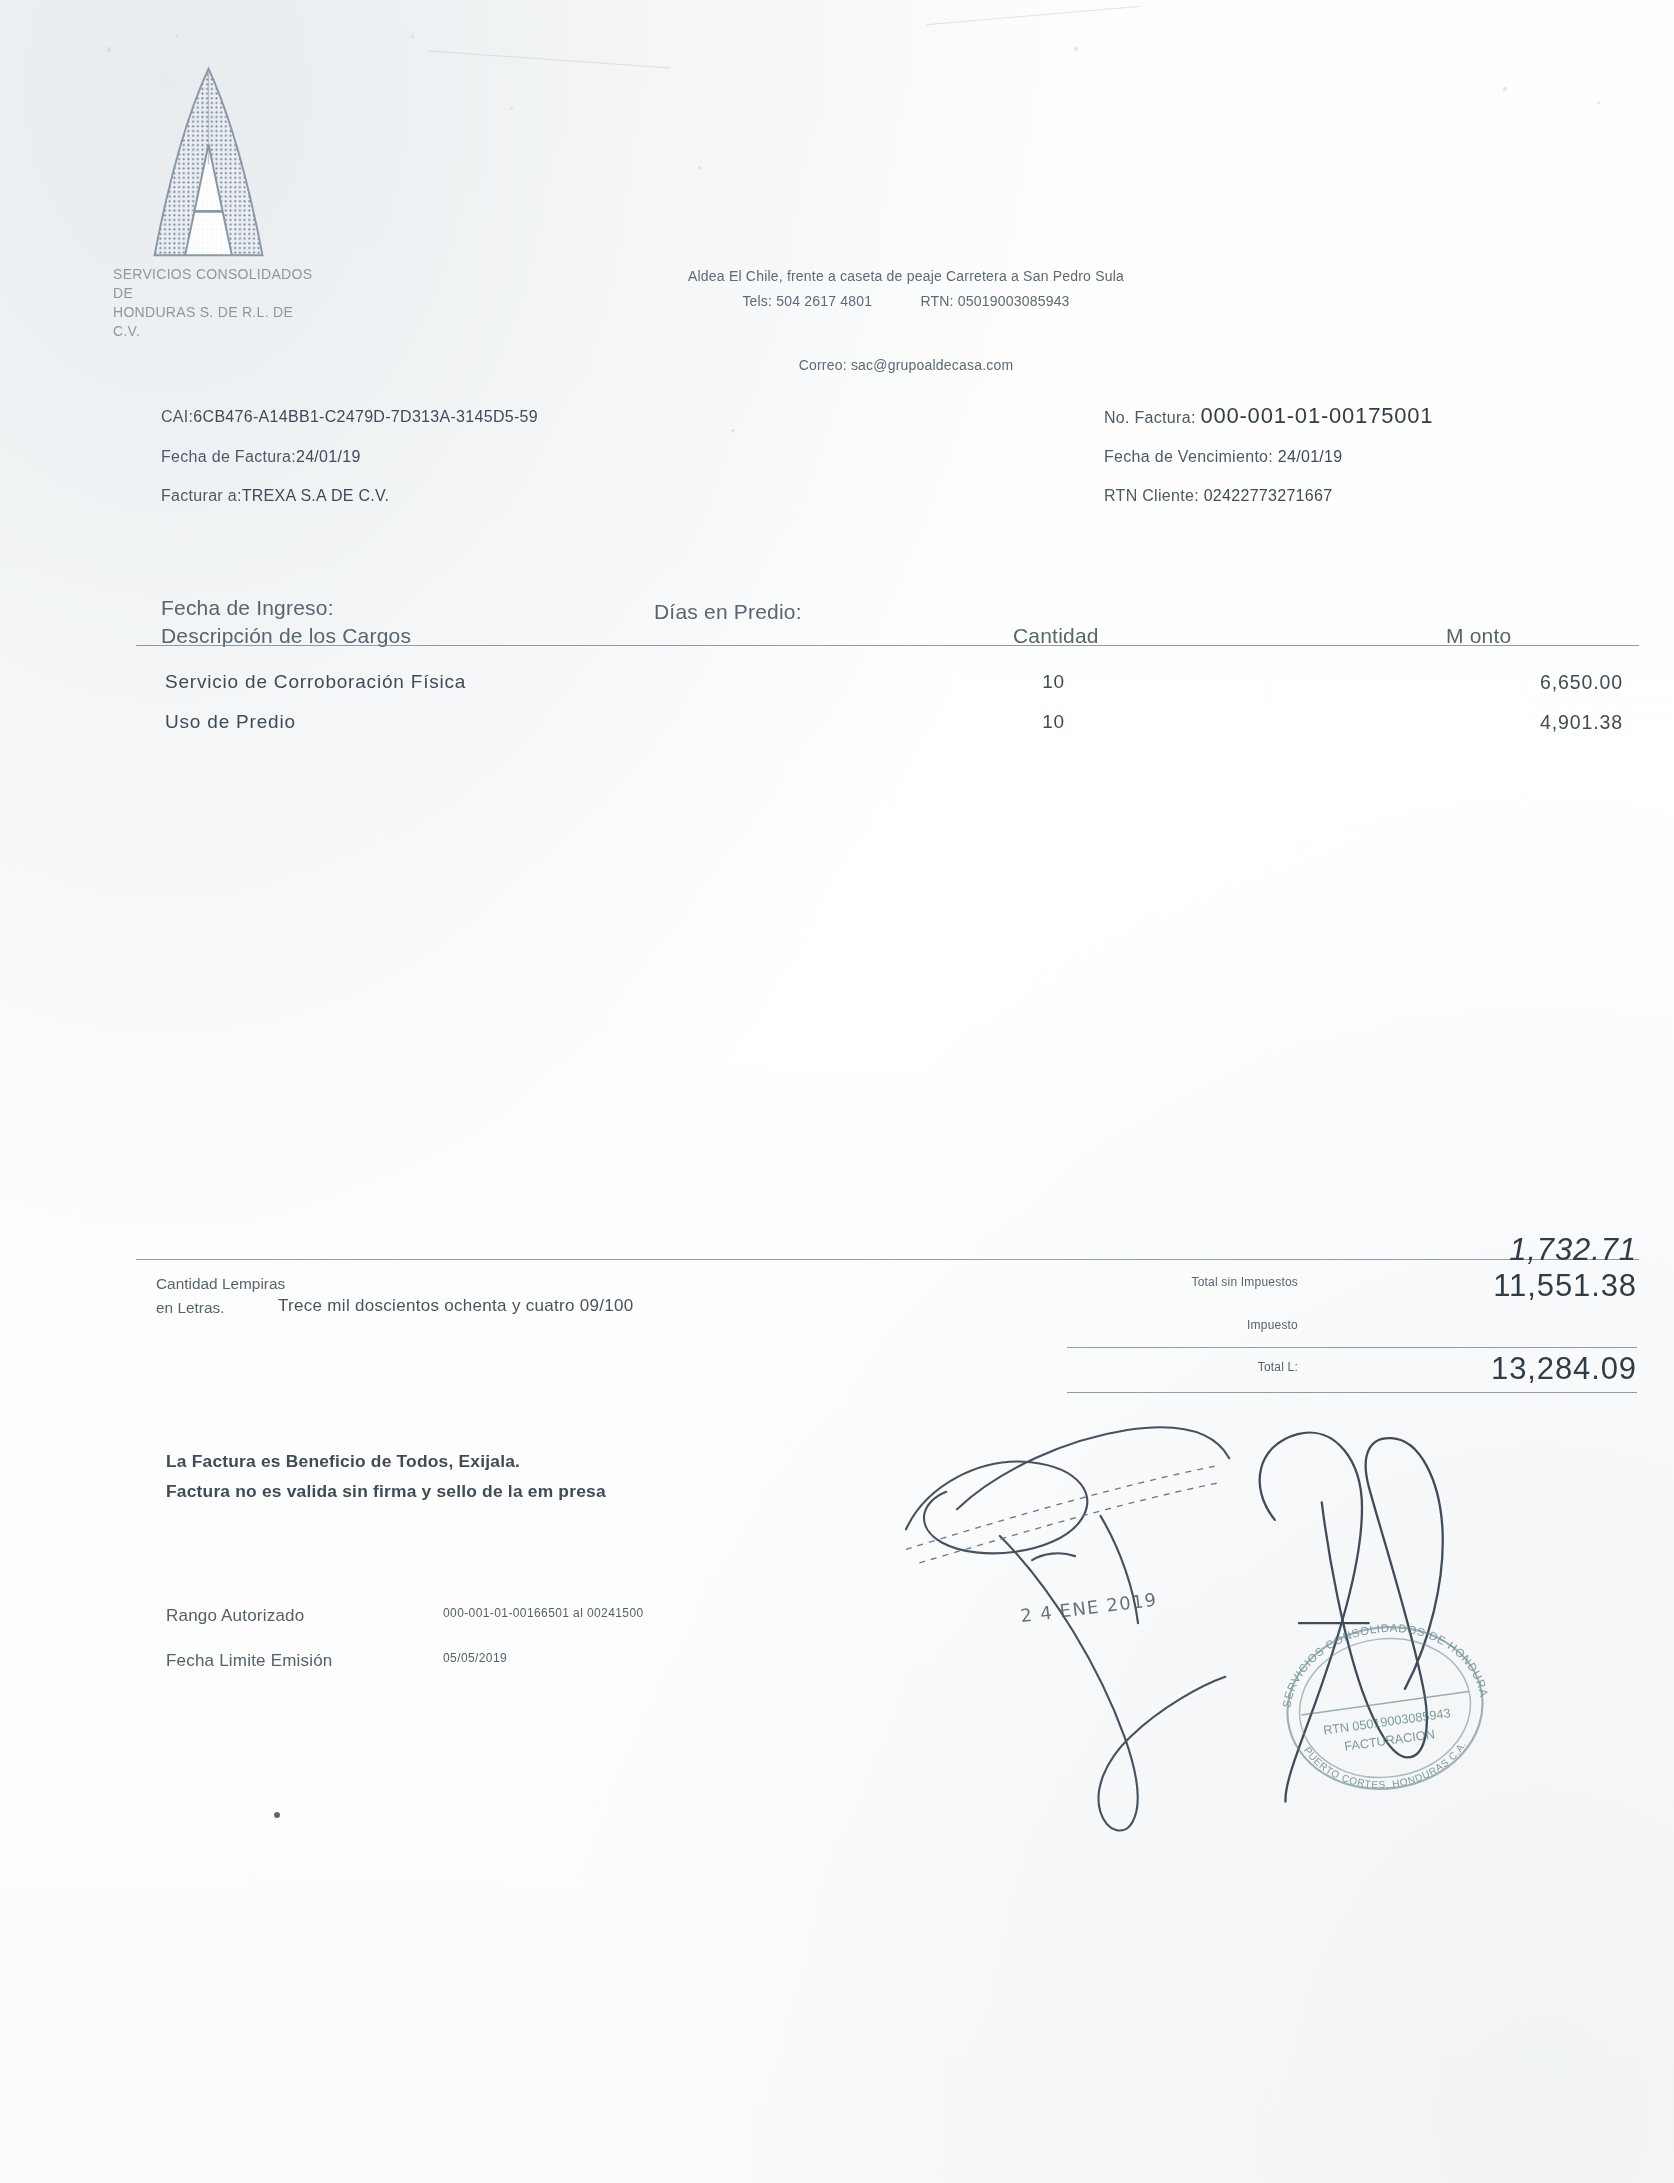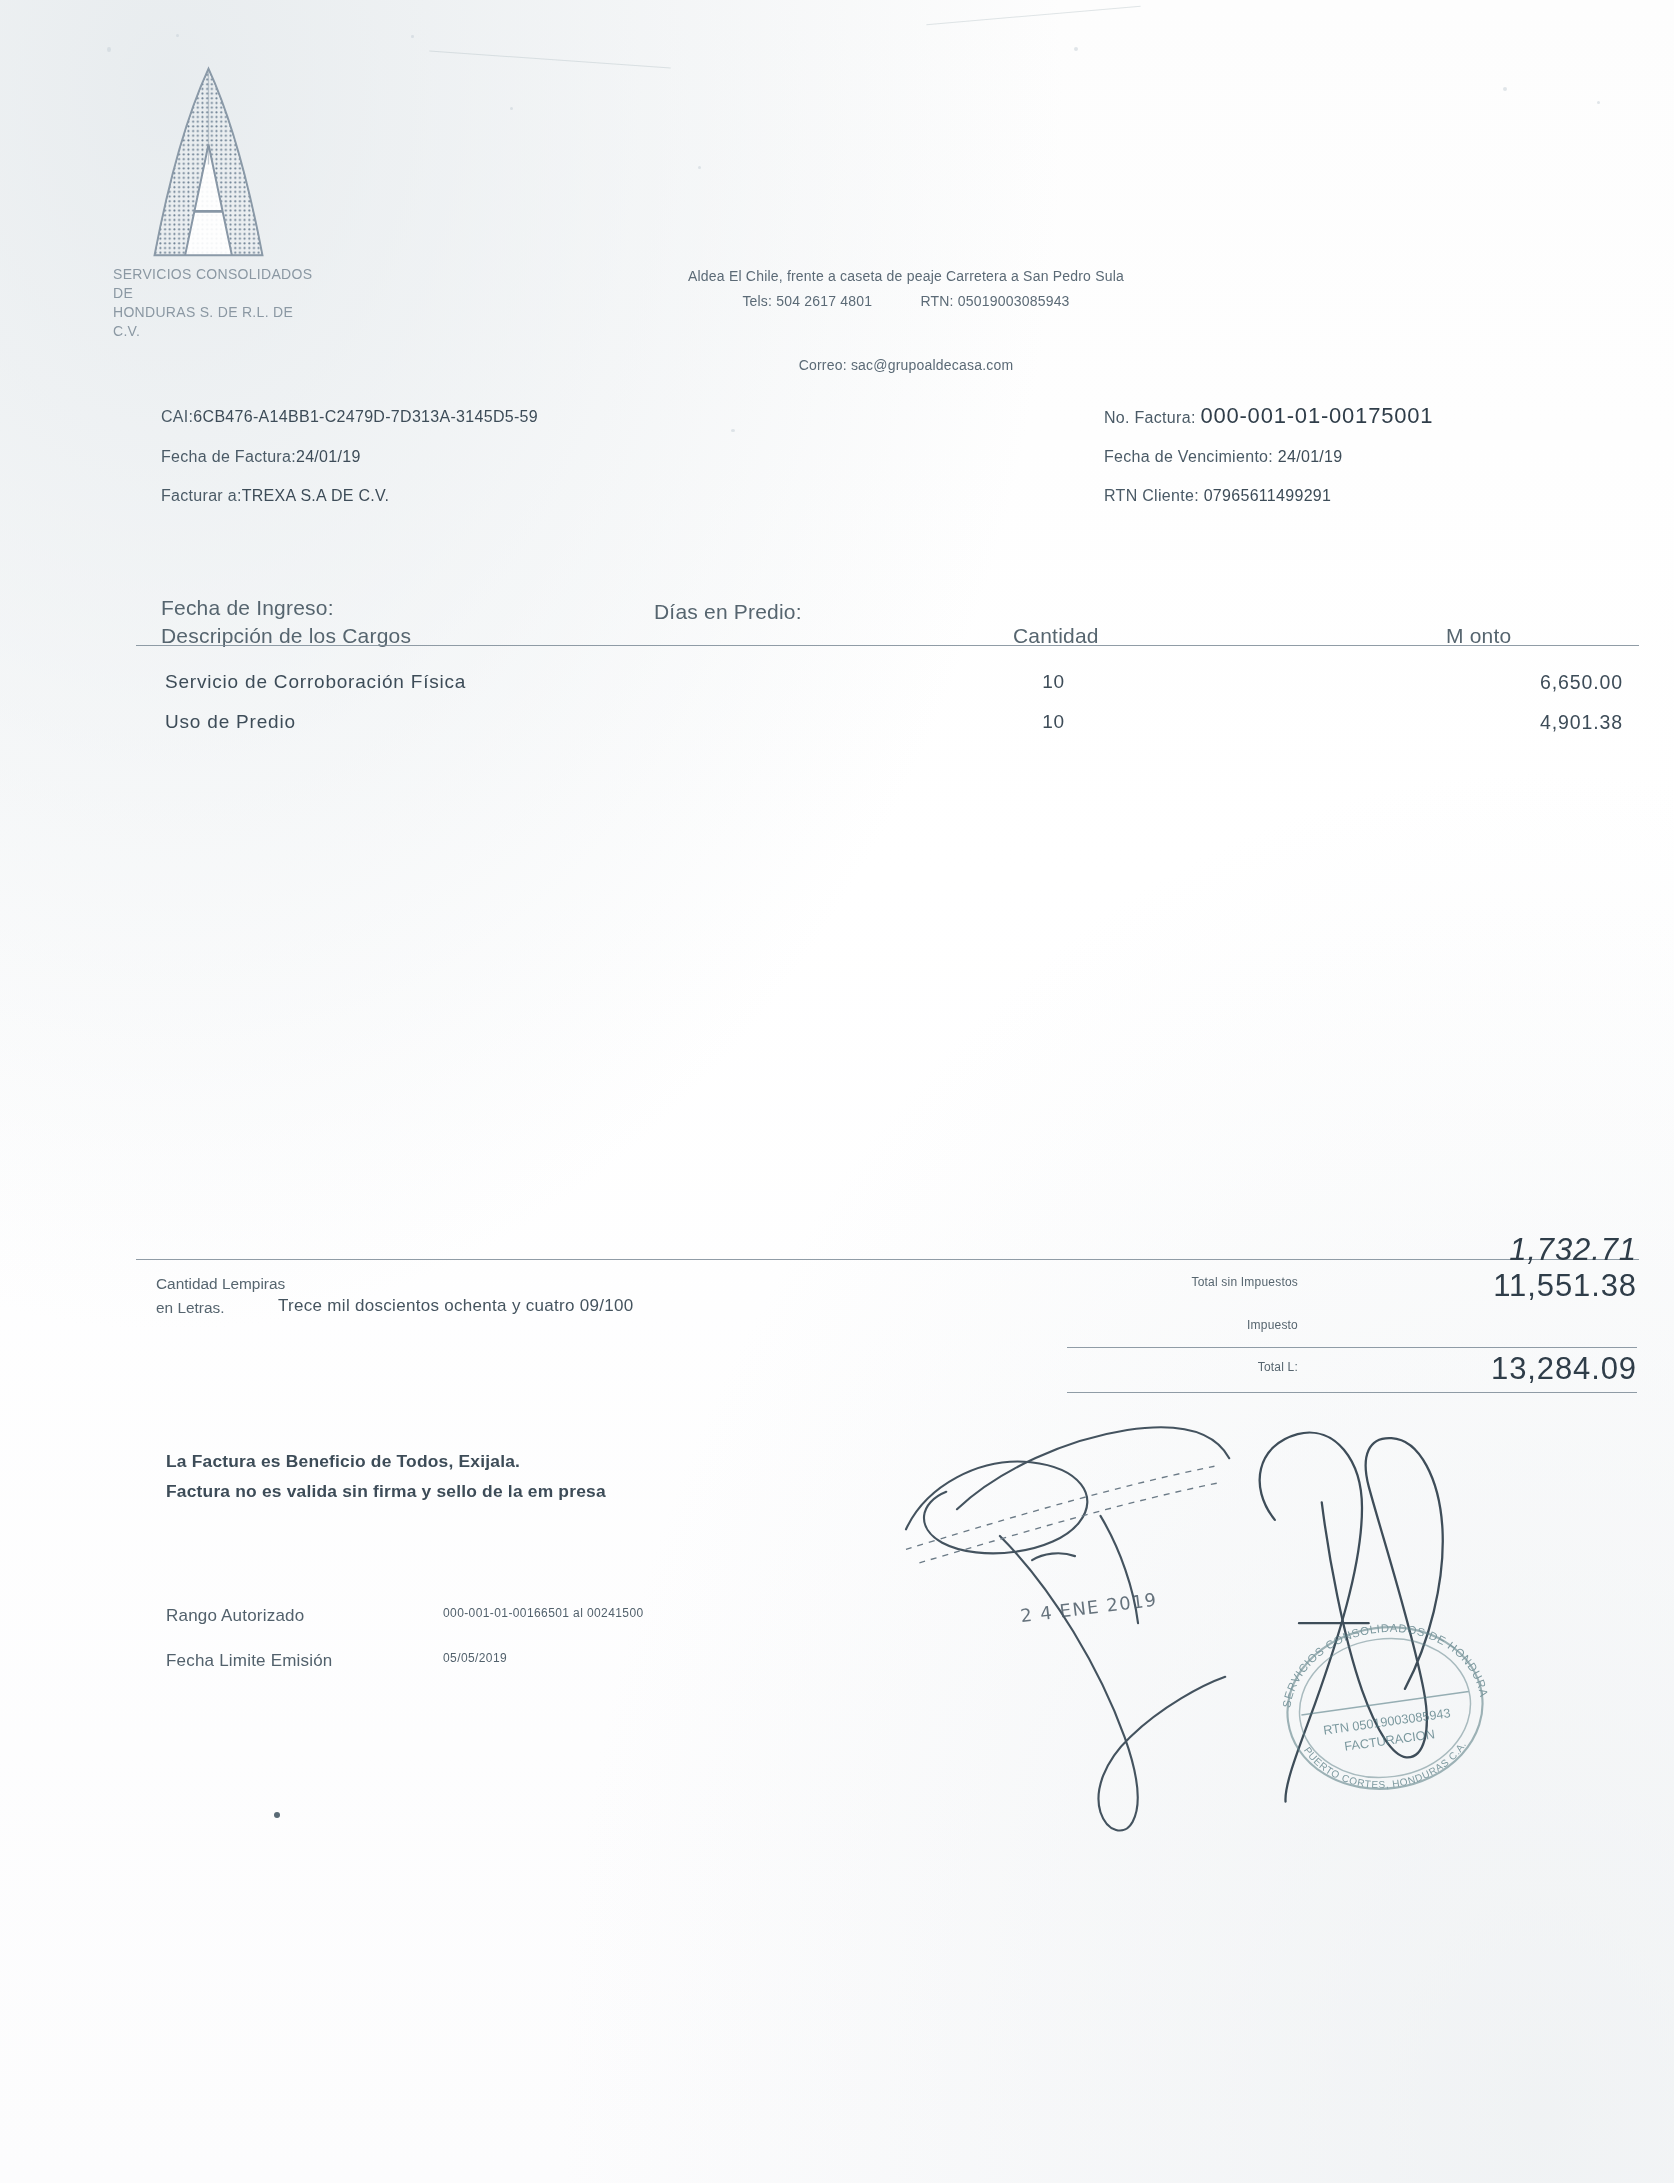--- a/index.html
+++ b/index.html
@@ -339,21 +339,21 @@
   <div class="meta meta-r1">
     <span class="lbl">No. Factura:</span>
     <span class="num">000-001-01-00175001</span>
   </div>
   <div class="meta meta-r2">
     <span class="lbl">Fecha de Vencimiento:</span>
     <span class="val">24/01/19</span>
   </div>
   <div class="meta meta-r3">
     <span class="lbl">RTN Cliente:</span>
-    <span class="val">07965611499291</span>
+    <span class="val">02422773271667</span>
   </div>
 
   <div class="tbl-head th-fecha">Fecha de Ingreso:</div>
   <div class="tbl-head th-desc">Descripción de los Cargos</div>
   <div class="tbl-head th-dias">Días en Predio:</div>
   <div class="tbl-head th-cant">Cantidad</div>
   <div class="tbl-head th-monto">M onto</div>
   <div class="rule rule-top"></div>
 
   <div class="item-row item-desc row1">Servicio de Corroboración Física</div>

